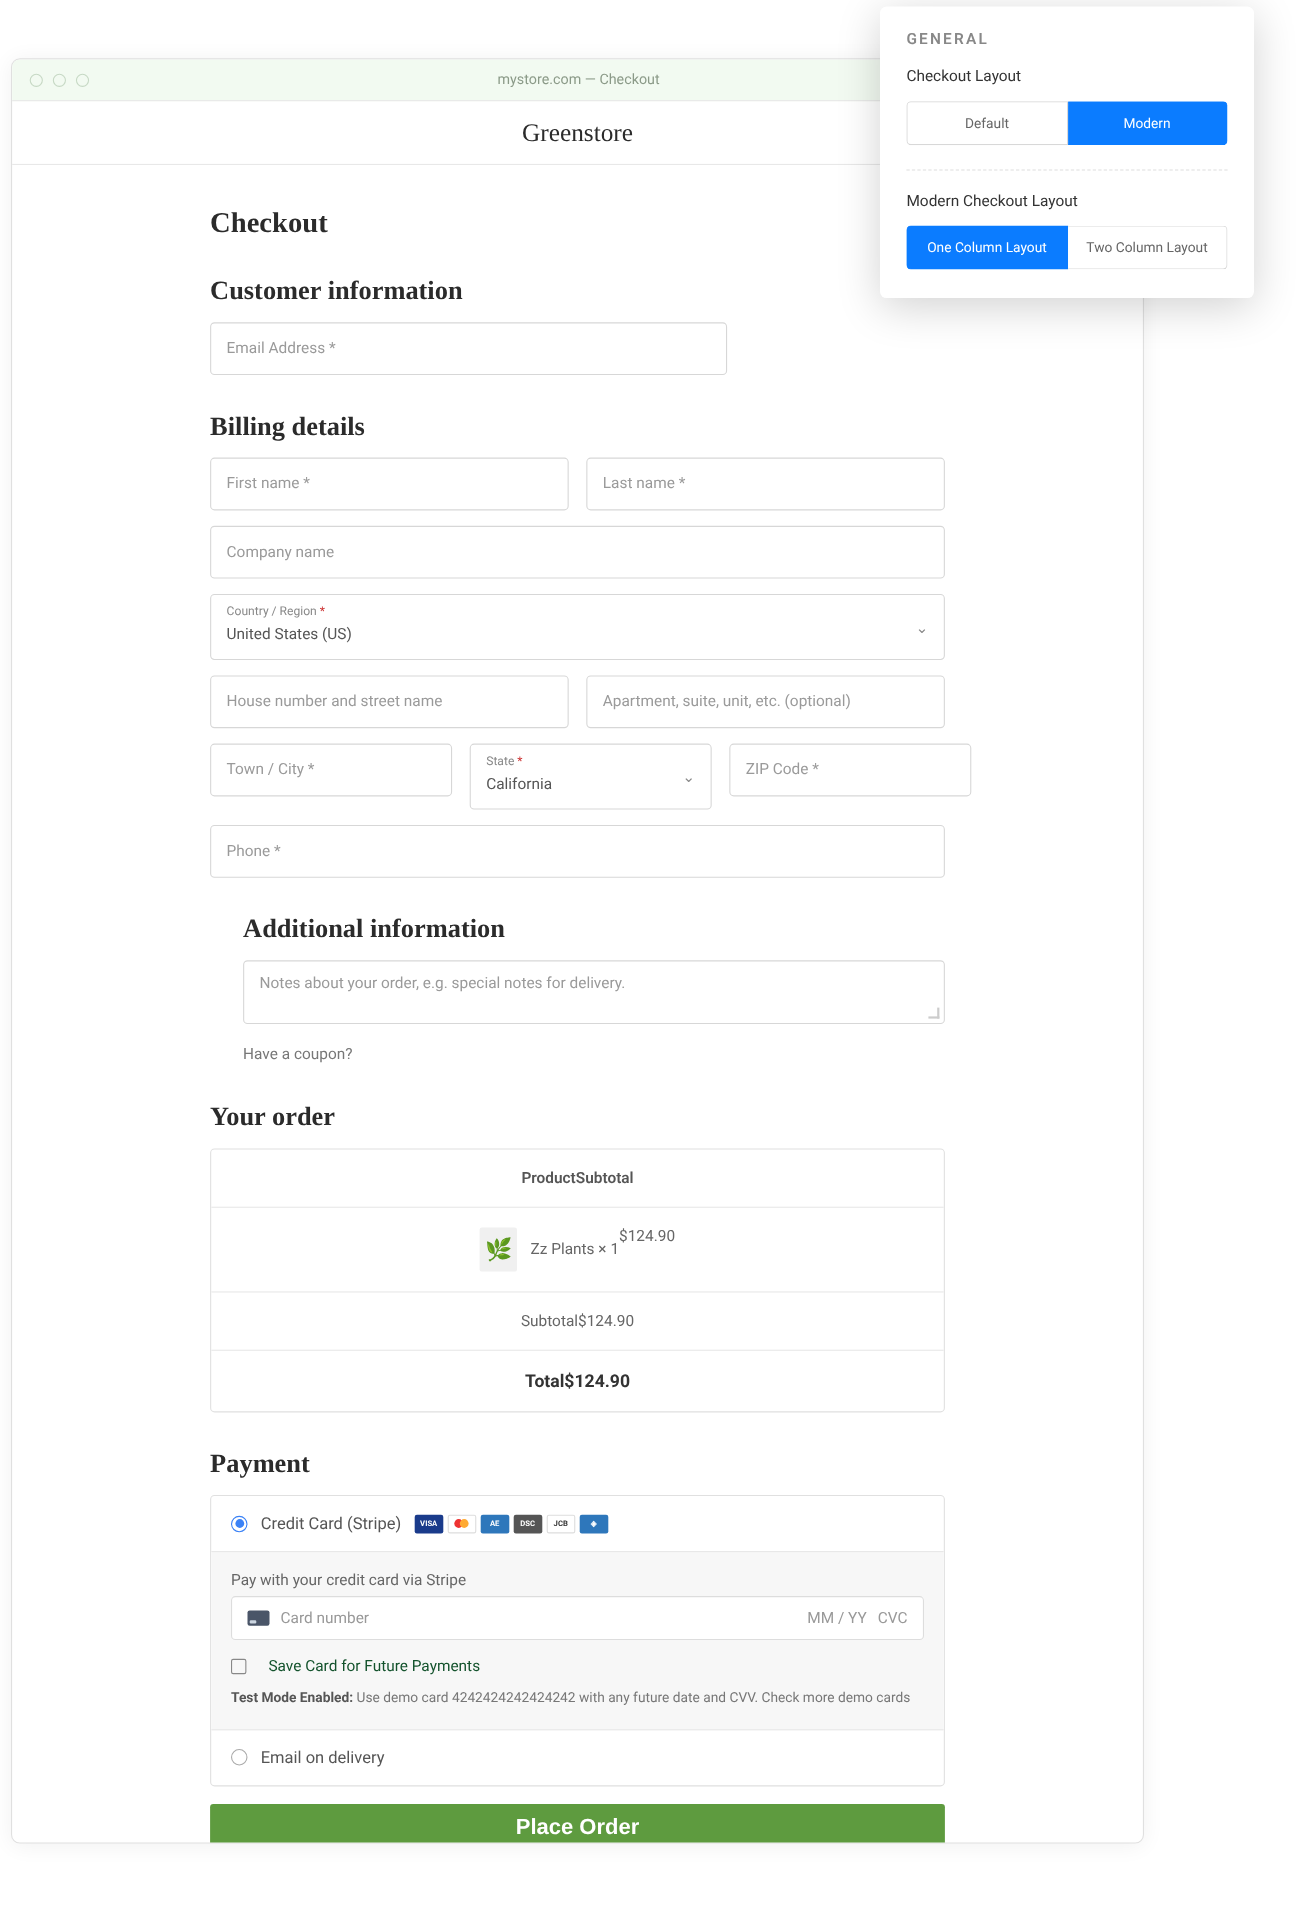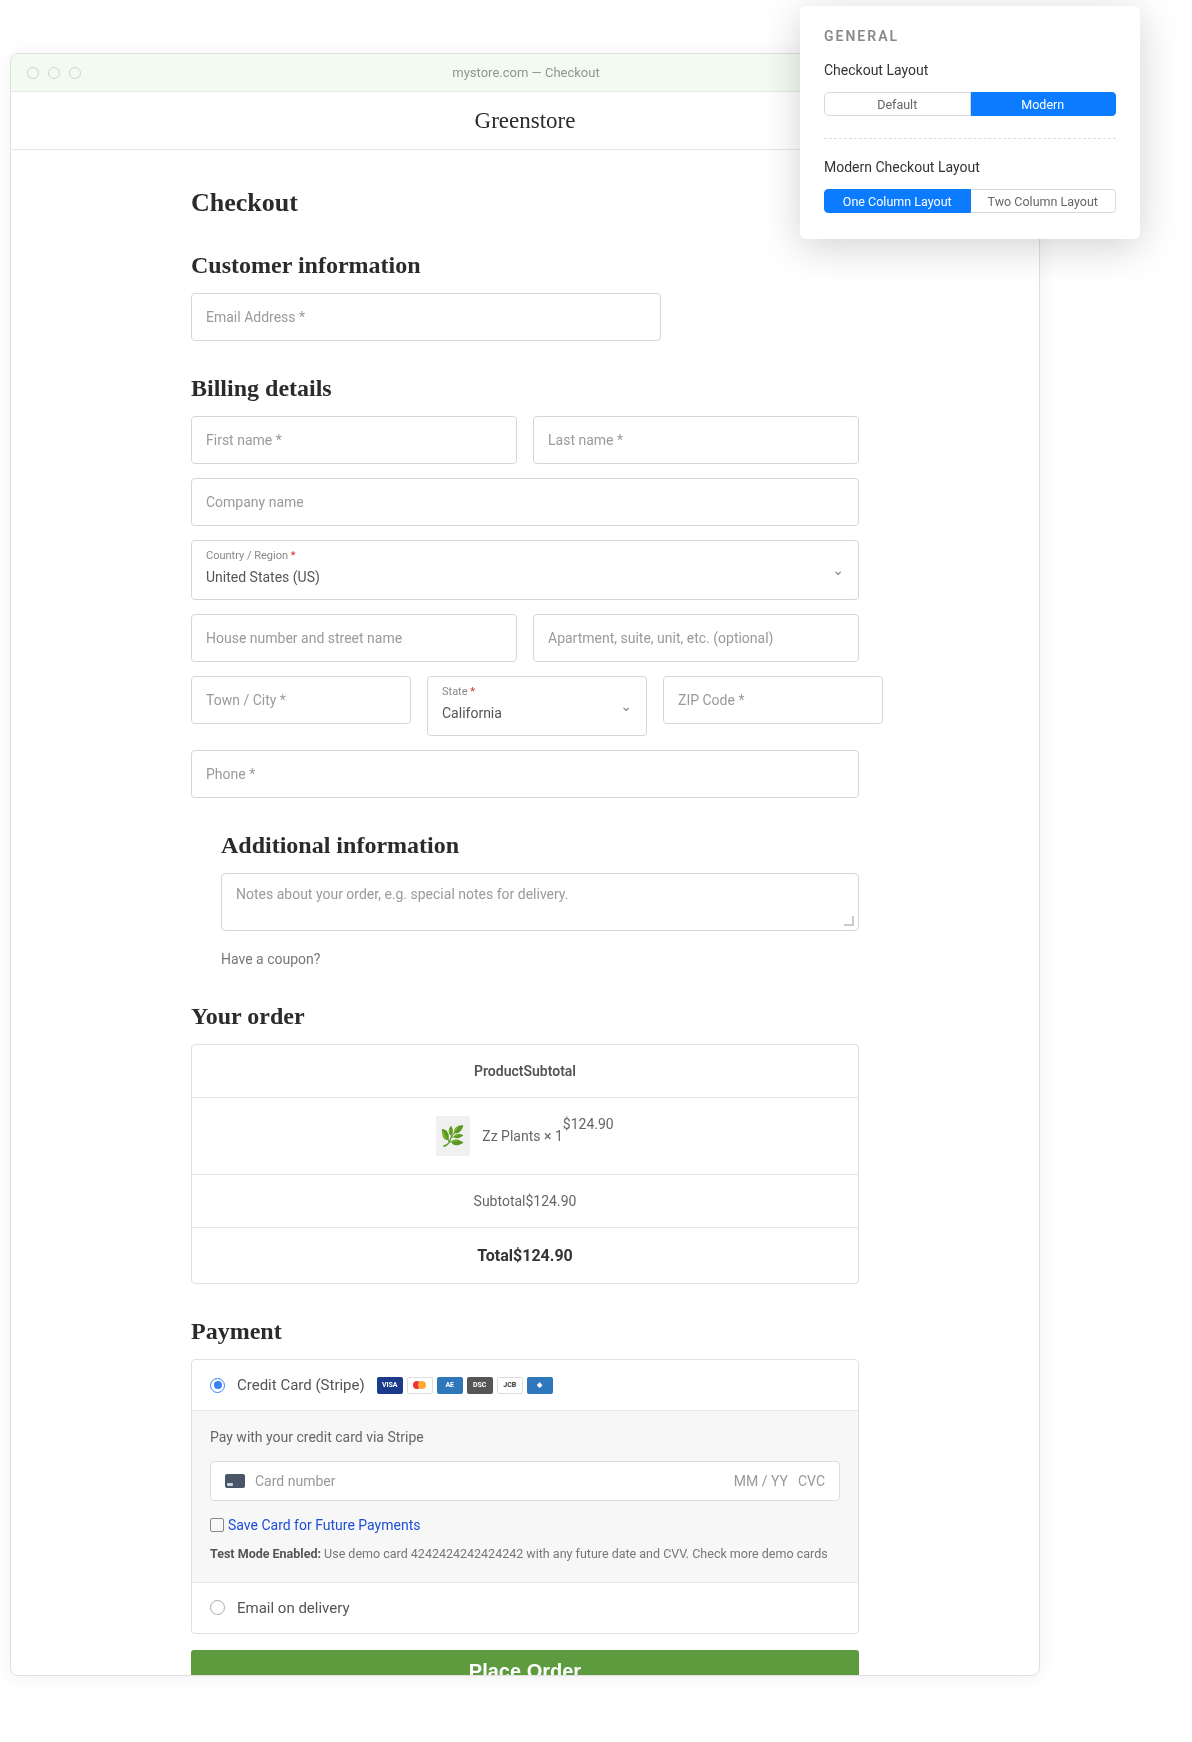--- a/index.html
+++ b/index.html
@@ -108,30 +108,30 @@
 .pay-option .radio.empty { border-color:#aaa; }
 .card-brands { display:flex; gap:4px; }
 .brand { width:26px; height:17px; border-radius:2px; font-size:7px; color:#fff; display:flex; align-items:center; justify-content:center; font-weight:bold; }
 .brand.visa{background:#1a3b8b;} .brand.mc{background:#fff;border:1px solid #ddd;}
 .brand.amex{background:#2e77bb;} .brand.disc{background:#555;}
 .brand.jcb{background:#fff;border:1px solid #ddd;} .brand.diners{background:#2e77bb;}
 .mc-inner{display:flex;} .mc-inner span:first-child{width:8px;height:8px;border-radius:50%;background:#e33;margin-right:-3px;} .mc-inner span:last-child{width:8px;height:8px;border-radius:50%;background:#fa3;}
 .pay-details {
   background:#f7f7f7; padding:18px; border-top:1px solid #e8e8e8; border-bottom:1px solid #e8e8e8;
 }
-.pay-desc { font-size:14px; color:#666; margin-bottom:16px; }
+.pay-desc { font-size:14px; color:#666; margin-bottom:6px; }
 .card-input {
   background:#fff; border:1px solid #ddd; border-radius:4px; height:40px;
   display:flex; align-items:center; padding:0 14px; gap:10px; font-size:14px; color:#999;
   margin-bottom:16px;
 }
 .card-input .spacer{flex:1;}
 .card-icon{width:20px;height:14px;background:#4a5568;border-radius:2px;position:relative;}
 .card-icon::after{content:"";position:absolute;bottom:2px;left:2px;width:6px;height:3px;background:#cbd5e0;border-radius:1px;}
-.save-row{display:flex;align-items:center;gap:4px;font-size:14px;color:#1d4ed8;margin-bottom:12px;}
+.save-row{display:flex;align-items:center;gap:20px;font-size:14px;color:#14532d;margin-bottom:12px;}
 .checkbox{width:14px;height:14px;border:1.5px solid #888;border-radius:2px;}
 .test-note{font-size:12.5px;color:#777;line-height:1.5;margin-top:12px;}
 .test-note b{color:#555;}
 .place-btn {
   width:100%; height:44px; background:#5e9b3f; color:#fff; border:none;
   font-size:20px; font-weight:600; border-radius:3px; cursor:pointer;
 }
 
 .settings-panel {
   position:absolute; top:6px; left:800px; width:340px;
@@ -140,21 +140,21 @@
 }
 .panel-label {
   font-size:14px; letter-spacing:2px; color:#888; font-weight:600;
   margin-bottom:18px;
 }
 .panel-heading { font-size:14px; color:#333; margin-bottom:14px; }
 .toggle-group {
   display:flex; border-radius:4px; overflow:hidden; margin-bottom:22px;
 }
 .toggle-btn {
-  flex:1; height:24px; display:flex; align-items:center; justify-content:center;
+  flex:1; height:40px; display:flex; align-items:center; justify-content:center;
   font-size:12.5px; border:1px solid #d8d8d8; background:#fff; color:#666; cursor:pointer;
 }
 .toggle-btn.active { background:#0b7cff; color:#fff; border-color:#0b7cff; }
 .toggle-btn:first-child{border-radius:4px 0 0 4px;}
 .toggle-btn:last-child{border-radius:0 4px 4px 0; border-left:none;}
 .panel-divider{border:none;border-top:1px dashed #ddd;margin:4px 0 20px 0;}
 .section-block { margin-bottom: 34px; }
 </style>
 </head>
 <body>

